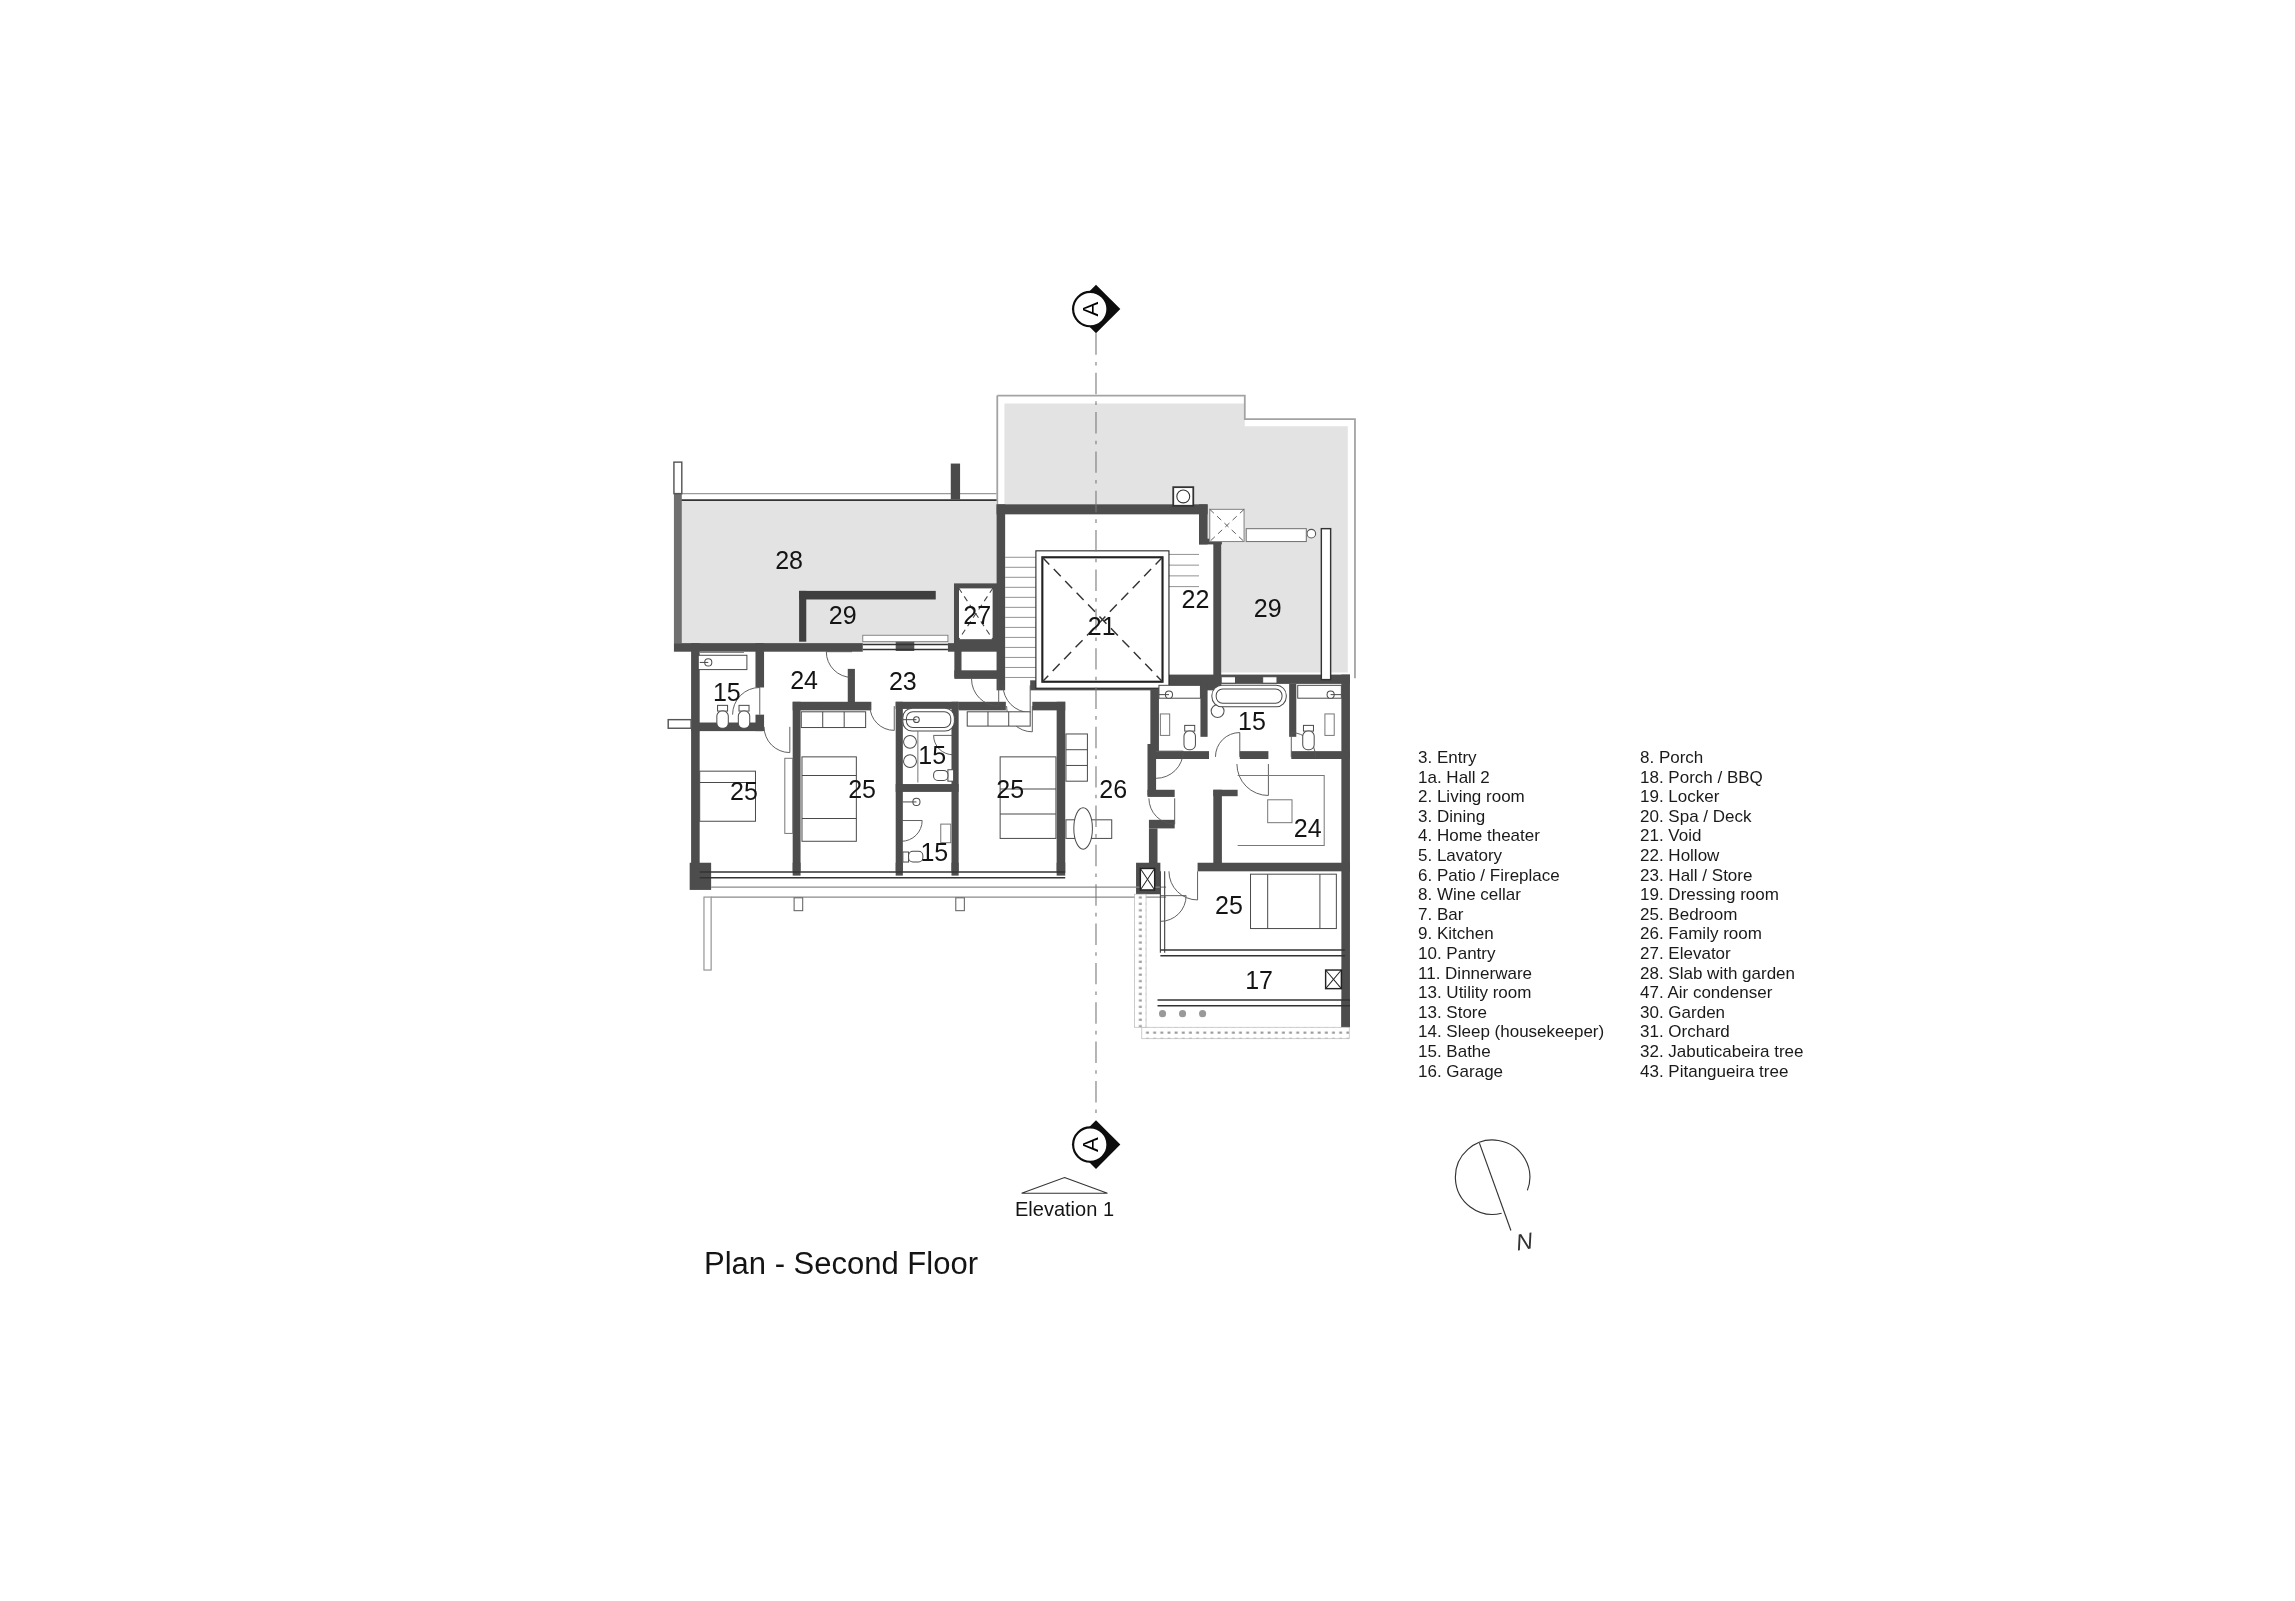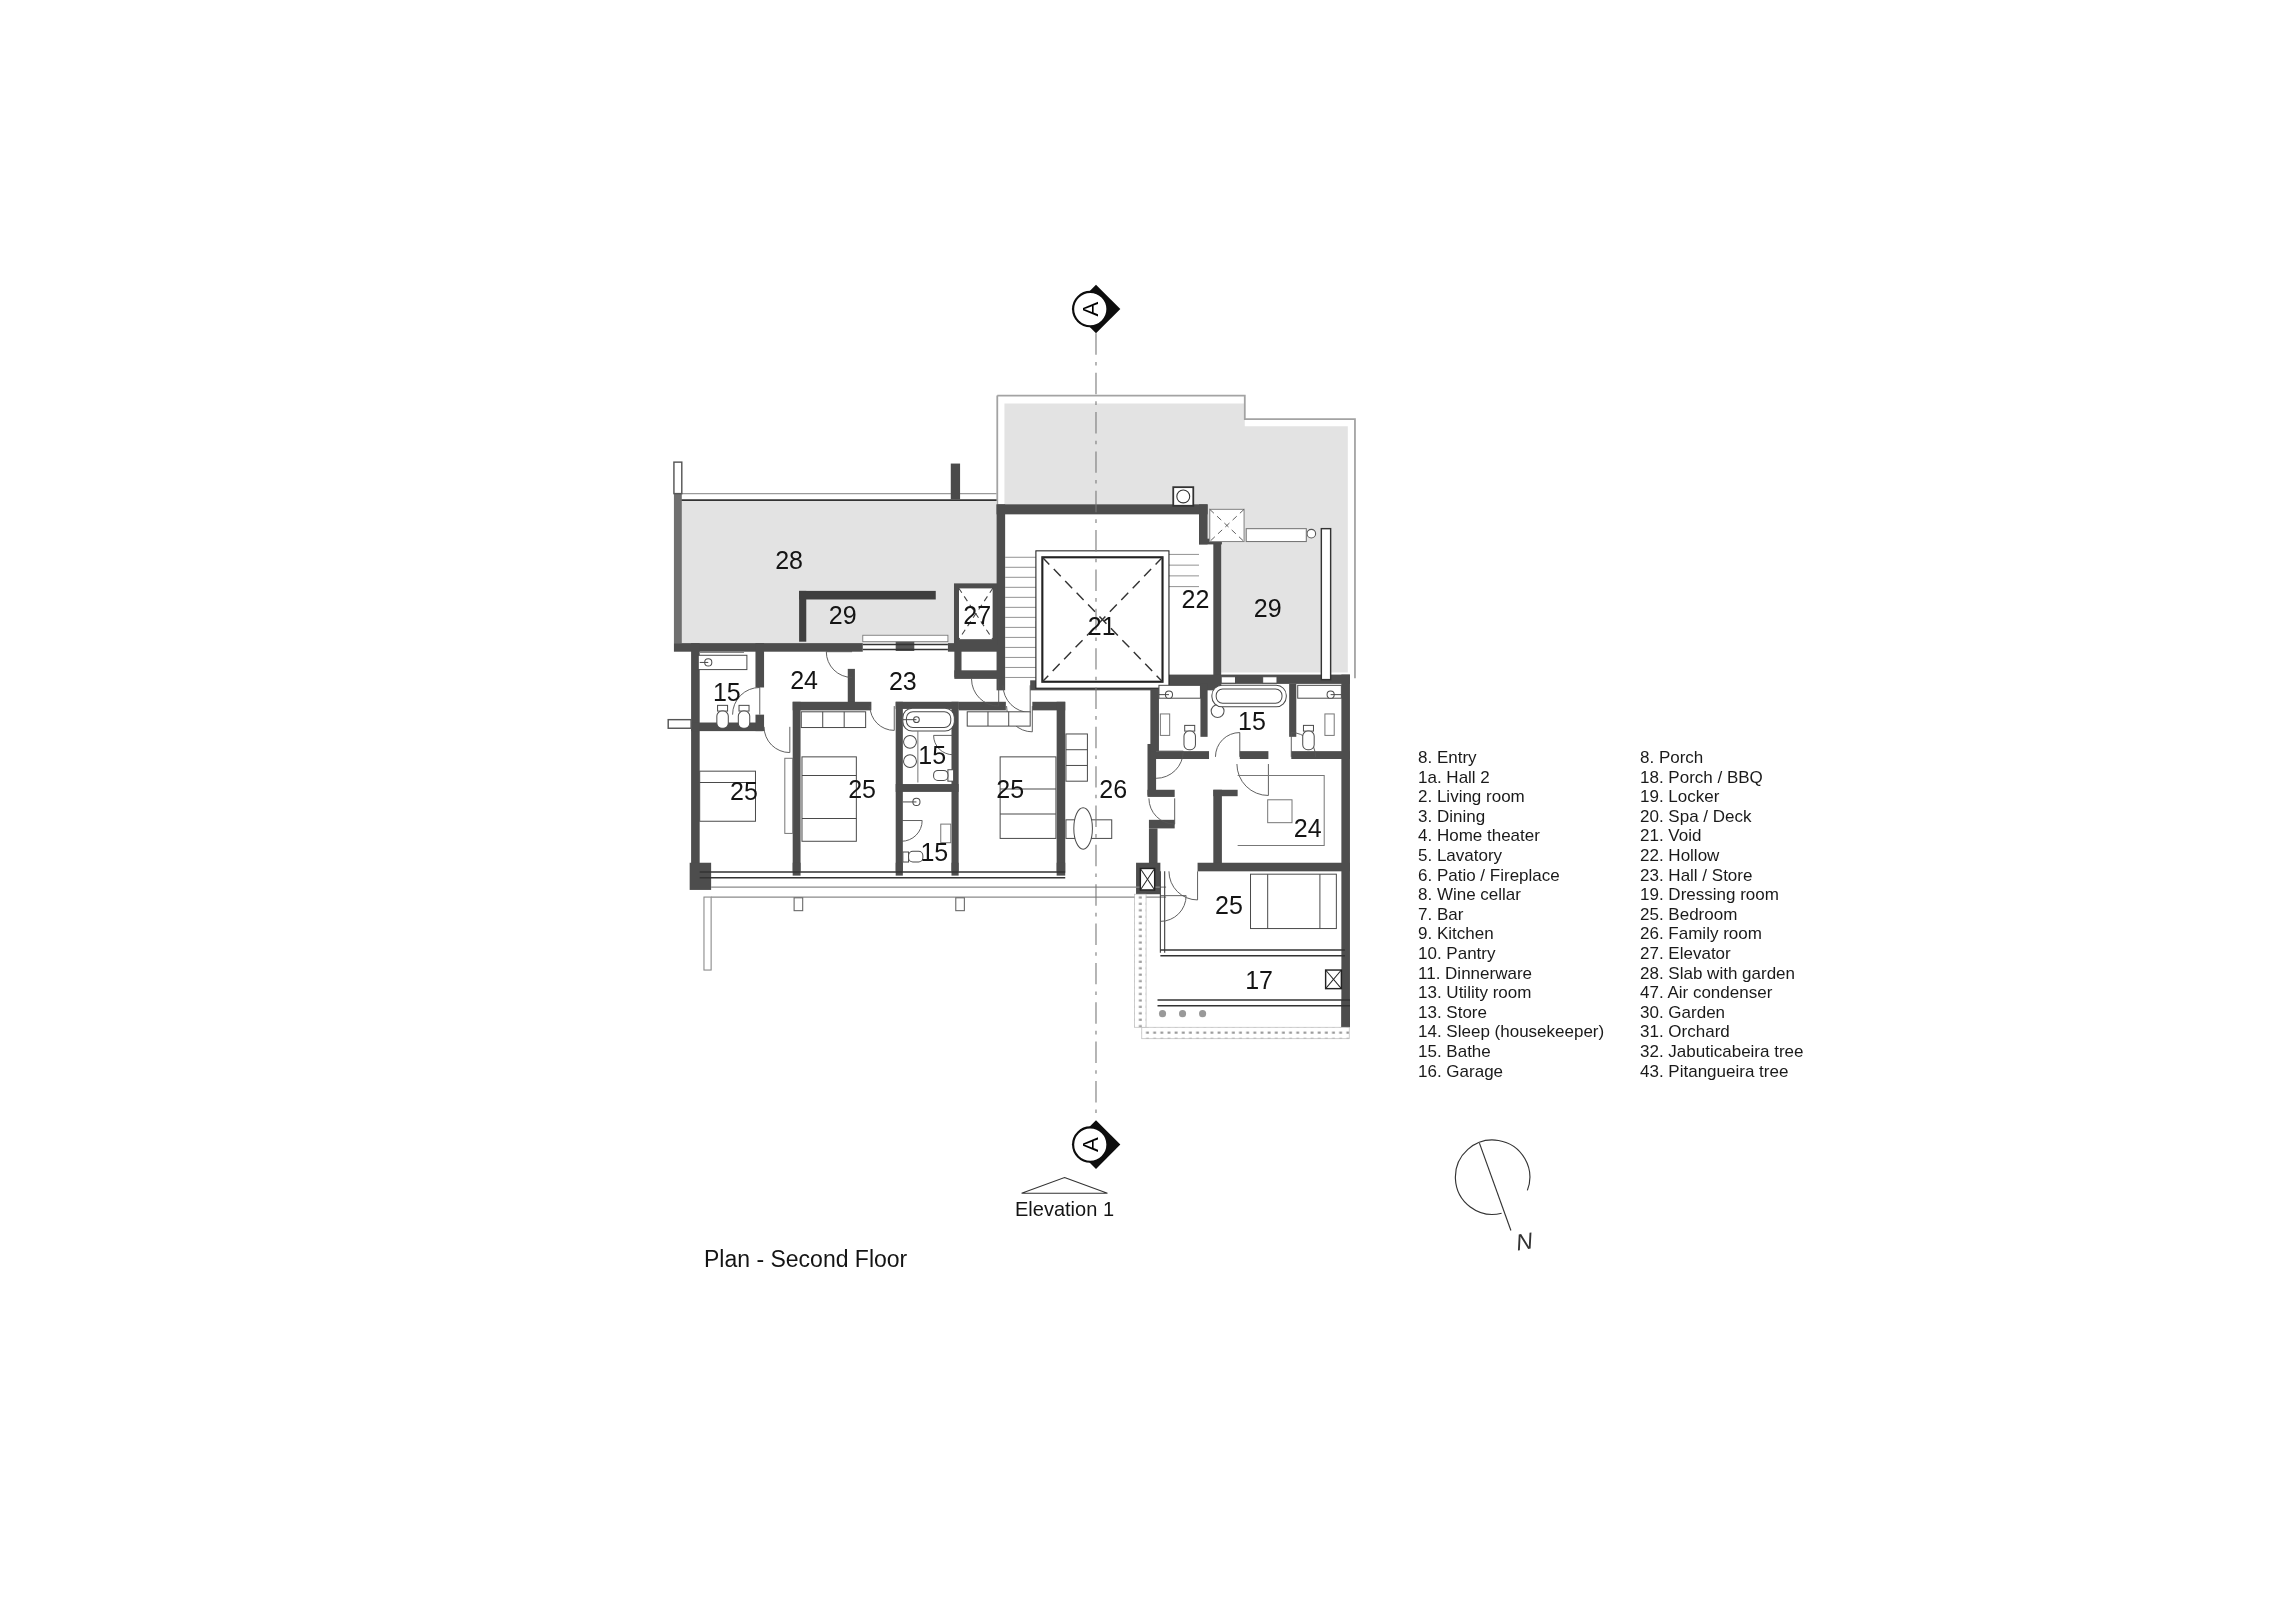--- a/index.html
+++ b/index.html
@@ -1,20 +1,20 @@
 <!DOCTYPE html>
 <html style="font-size:11.4px"><head>
 <meta charset="utf-8">
 <style>
   html,body{margin:0;padding:0;background:#fff;}
   .canvas{position:relative;width:2295px;height:1601px;background:#ffffff;overflow:hidden;
           font-family:"Liberation Sans", sans-serif;}
   svg{position:absolute;left:0;top:0;}
   .room-label{font-family:"Liberation Sans", sans-serif;font-size:35px;fill:#141414;}
-  .title-label{position:absolute;left:704px;top:1246px;font-size:23px;color:#141414;}
+  .title-label{position:absolute;left:704px;top:1246px;font-size:31px;color:#141414;}
   .legend-col{position:absolute;top:748px;font-size:17px;line-height:19.6px;color:#1a1a1a;white-space:nowrap;}
   .legend-col.c1{left:1418px;}
   .legend-col.c2{left:1640px;}
   .marker-letter{font-size:31px;fill:#000;}
   .small-note{font-size:28px;fill:#141414;}
 </style>
 </head>
 <body>
 
 <div class="canvas">
@@ -364,21 +364,21 @@
     <text class="room-label" x="1412" y="1116">25</text>
     <text class="room-label" x="1556" y="1116">26</text>
     <text class="room-label" x="1306" y="1204">15</text>
     <text class="room-label" x="1828" y="1170">24</text>
     <text class="room-label" x="1718" y="1278">25</text>
     <text class="room-label" x="1760" y="1382">17</text>
   </g>
 </svg>
 
 <div class="legend-col c1">
-  <div>8. Entry</div>
+  <div>3. Entry</div>
   <div>1a. Hall 2</div>
   <div>2. Living room</div>
   <div>3. Dining</div>
   <div>4. Home theater</div>
   <div>5. Lavatory</div>
   <div>6. Patio / Fireplace</div>
   <div>8. Wine cellar</div>
   <div>7. Bar</div>
   <div>9. Kitchen</div>
   <div>10. Pantry</div>

